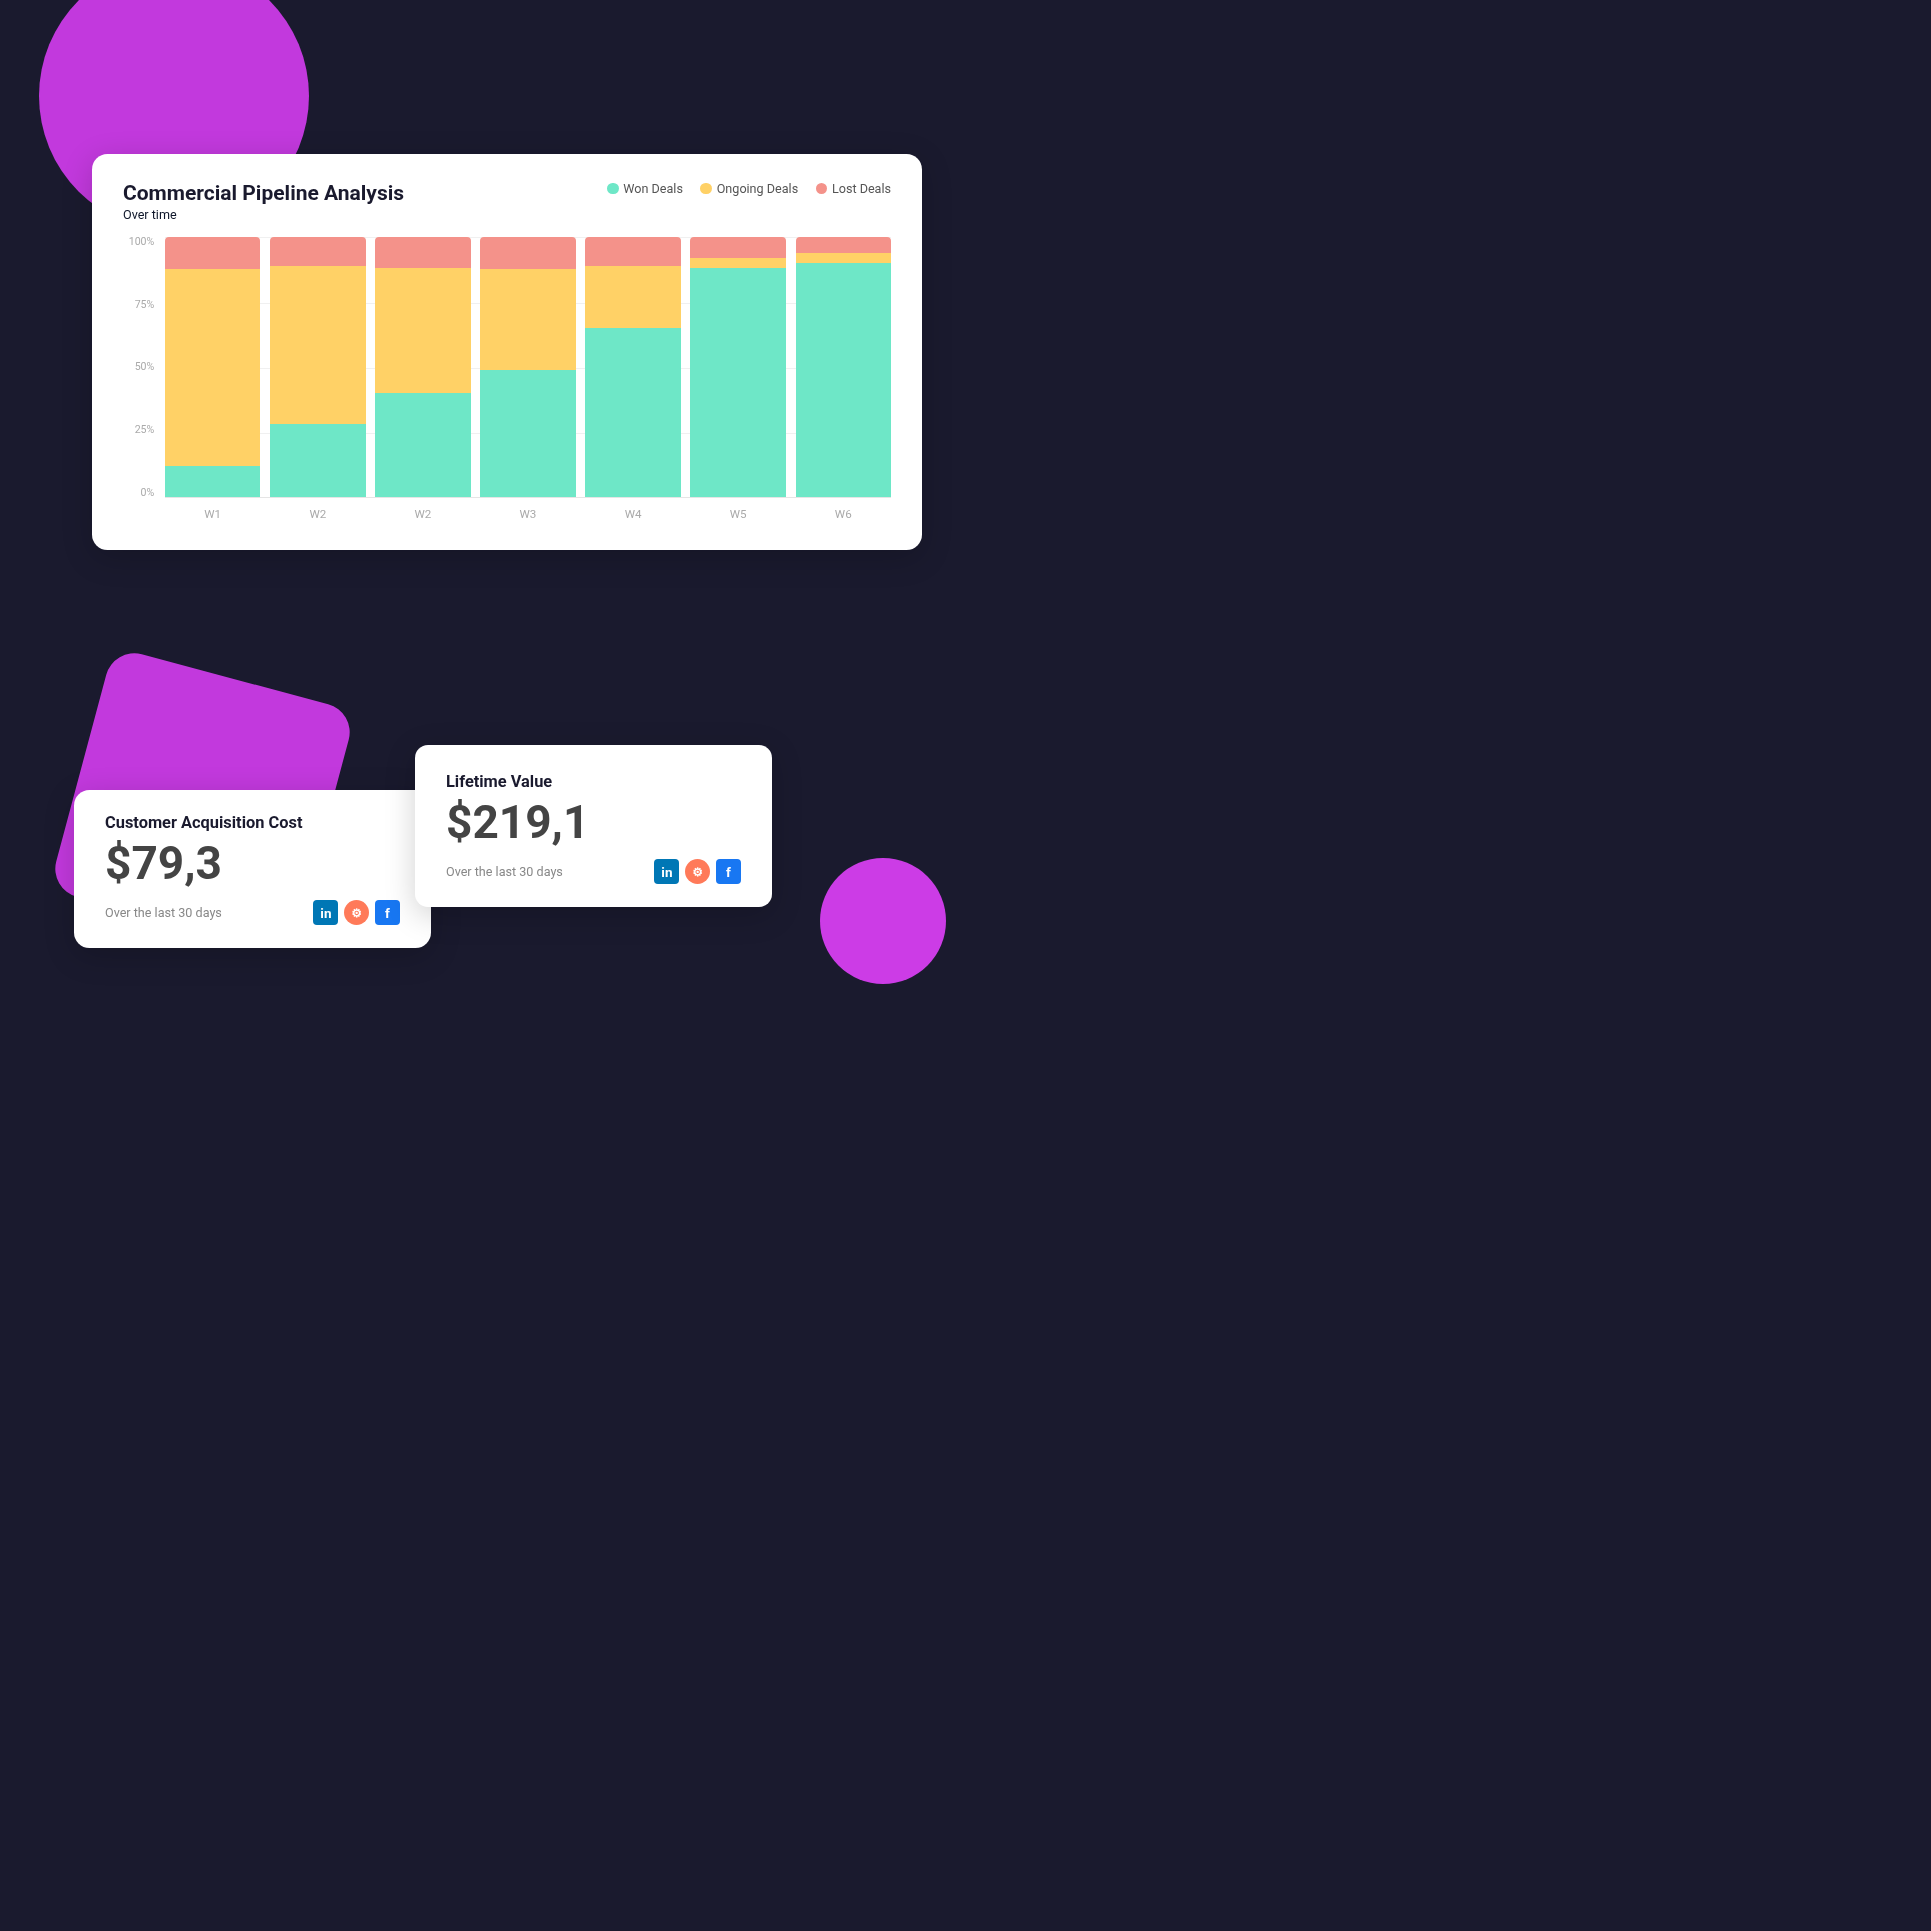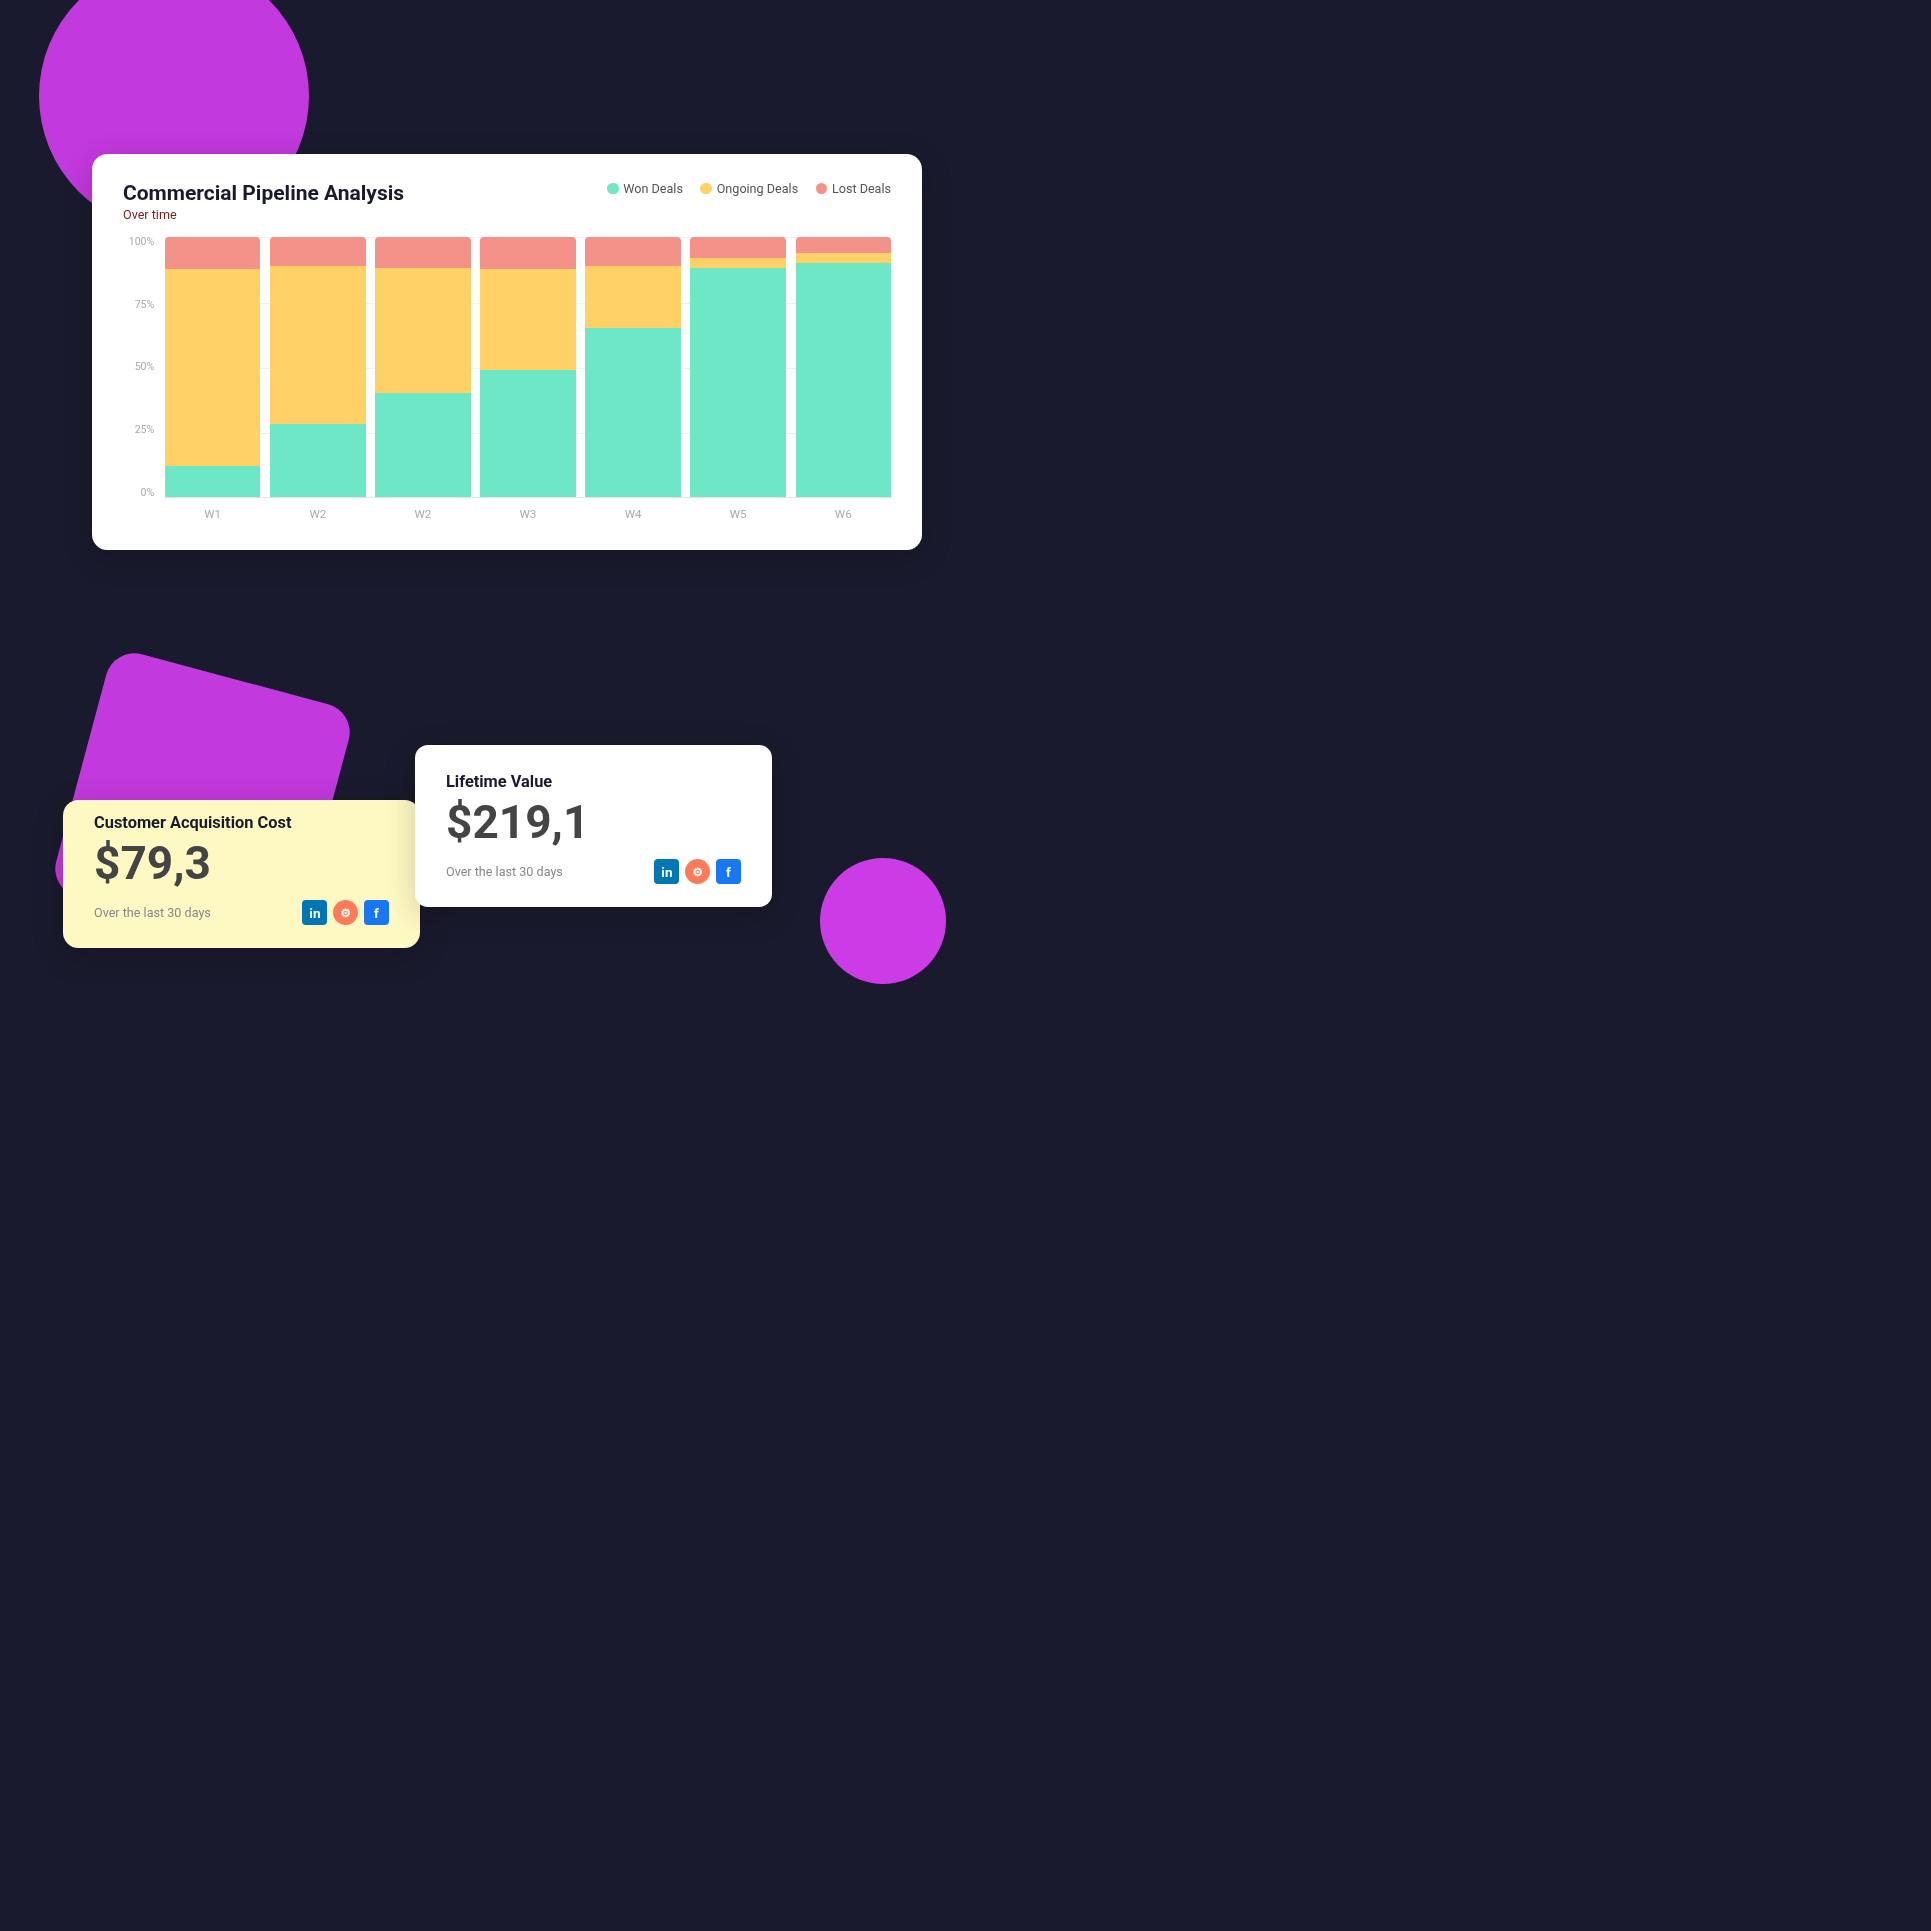--- a/index.html
+++ b/index.html
@@ -68,21 +68,21 @@
     }
 
     .pipeline-title {
       font-size: 21px;
       font-weight: 700;
       color: #1a1a2e;
     }
 
     .pipeline-subtitle {
       font-size: 12.6px;
-      color: #7f1d1d;
+      color: #0f172a;
       margin-top: 1.9px;
     }
 
     .legend {
       display: flex;
       gap: 17.4px;
       align-items: center;
       font-size: 12.6px;
       color: #555;
       justify-content: center;
@@ -189,25 +189,25 @@
       left: 0;
       right: 0;
       height: 1px;
       background: #f0f0f0;
     }
 
     
     .cac-card {
       position: absolute;
       bottom: 75px;
-      left: 63px;
+      left: 74px;
       width: 357px;
-      background: #fef9c3;
+      background: #ffffff;
       border-radius: 15.4px;
-      padding: 13px 31px 23px;
+      padding: 23px 31px 23px;
       box-shadow: 0 7.7px 31px rgba(0,0,0,0.18);
     }
 
     .ltv-card {
       position: absolute;
       bottom: 116px;
       left: 415px;
       width: 357px;
       background: white;
       border-radius: 13px;

